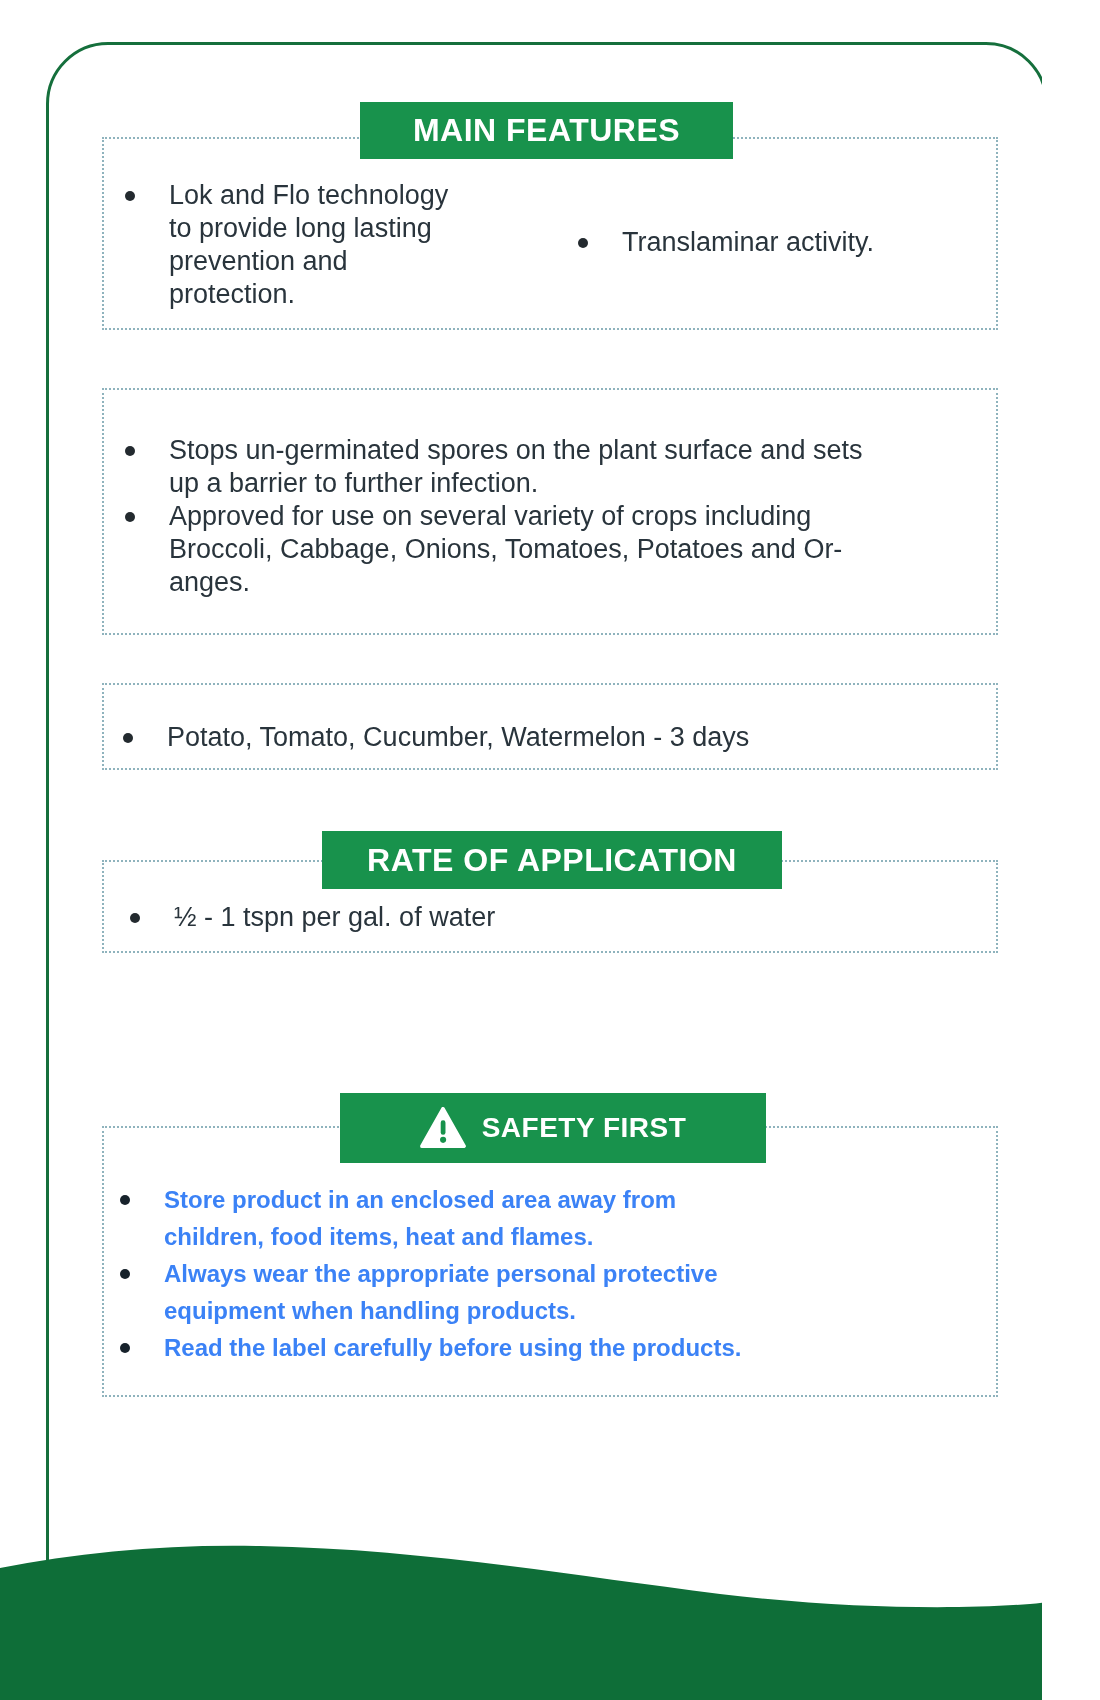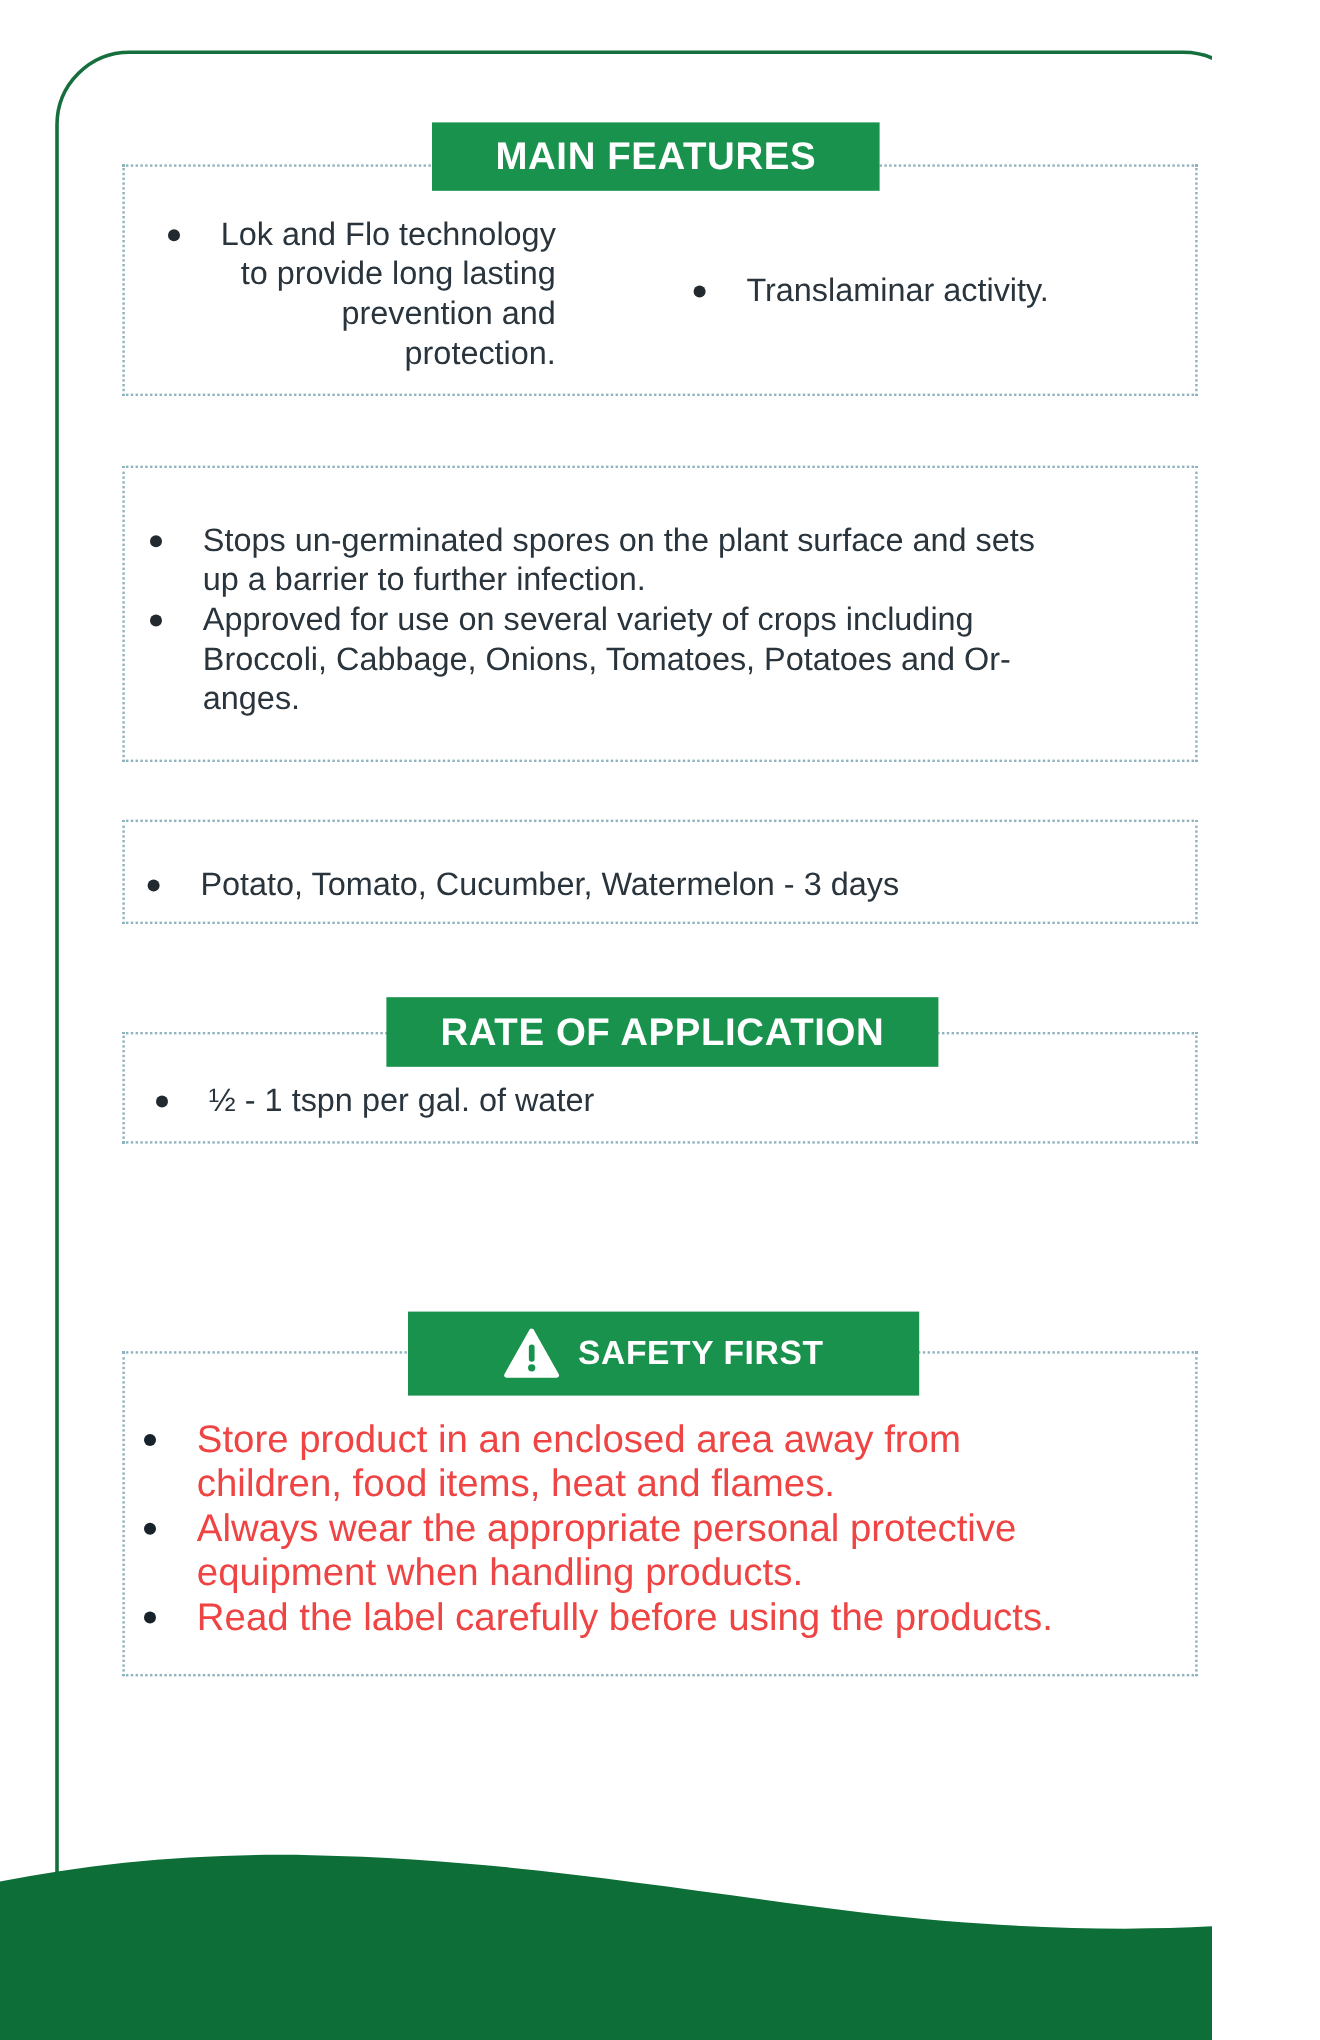--- a/index.html
+++ b/index.html
@@ -3,20 +3,21 @@
 <meta charset="utf-8">
 <style>
   html,body{margin:0;padding:0;background:#ffffff;}
   .page{
     position:relative;
     width:1010px;height:1700px;
     background:#ffffff;
     overflow:hidden;
     font-family:"Liberation Sans", sans-serif;
     color:#25303a;
+    padding-left:32px;
   }
   .frame{
     position:absolute;
     left:46px;top:42px;
     width:996px;height:1700px;
     border:3px solid #156f3c;
     border-radius:62px 62px 0 0;
     z-index:1;
   }
   .dotted-box{
@@ -52,24 +53,24 @@
   }
   .btxt{
     margin-left:34px;
     white-space:pre-line;
     font-size:27px;
     line-height:33px;
     color:#29343c;
   }
   .safety .dot{margin-top:14px;background:#17222b;}
   .safety .btxt{
-    font-weight:400;
-    font-size:32px;
+    font-weight:700;
+    font-size:24px;
     line-height:37px;
-    color:#ef4444;
+    color:#3b82f6;
   }
   .abs{position:absolute;}
   .wave{
     position:absolute;
     left:0;top:1540px;
     width:1100px;height:160px;
     z-index:6;
   }
   .warn-icon{flex:none;margin-right:16px;display:block;}
 </style>
@@ -77,21 +78,21 @@
 <body>
 
 <div class="page">
 
   <div class="frame"></div>
 
   <div class="dotted-box" style="left:102px;top:137px;width:896px;height:193px;"></div>
   <div class="bar" style="left:360px;top:102px;width:373px;height:57px;">
     <span>MAIN FEATURES</span>
   </div>
-  <div class="bullet-row abs" style="left:140px;top:179px;width:330px;z-index:3;text-align:right;">
+  <div class="bullet-row abs" style="left:125px;top:179px;width:330px;z-index:3;">
     <span class="dot"></span>
     <span class="btxt">Lok and Flo technology
 to provide long lasting
 prevention and
 protection.</span>
   </div>
   <div class="bullet-row abs" style="left:578px;top:179px;width:380px;z-index:3;margin-top:47px;">
     <span class="dot"></span>
     <span class="btxt">Translaminar activity.</span>
   </div>

